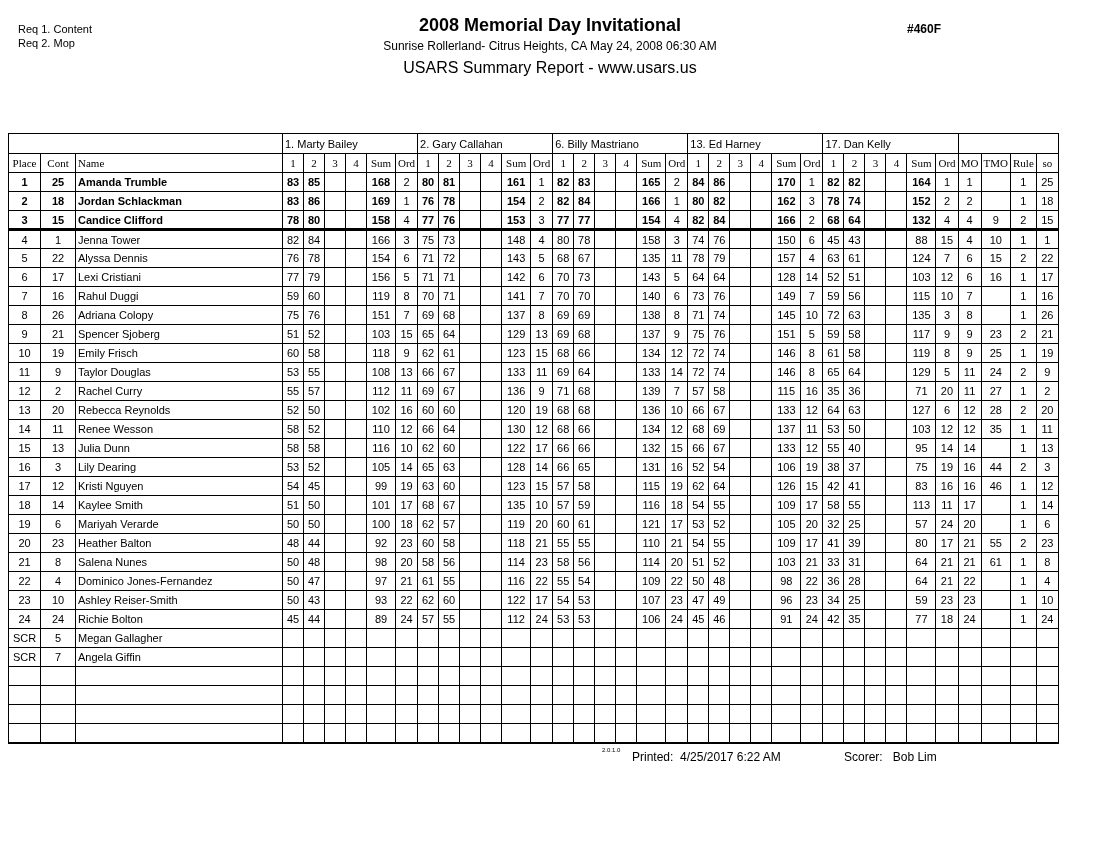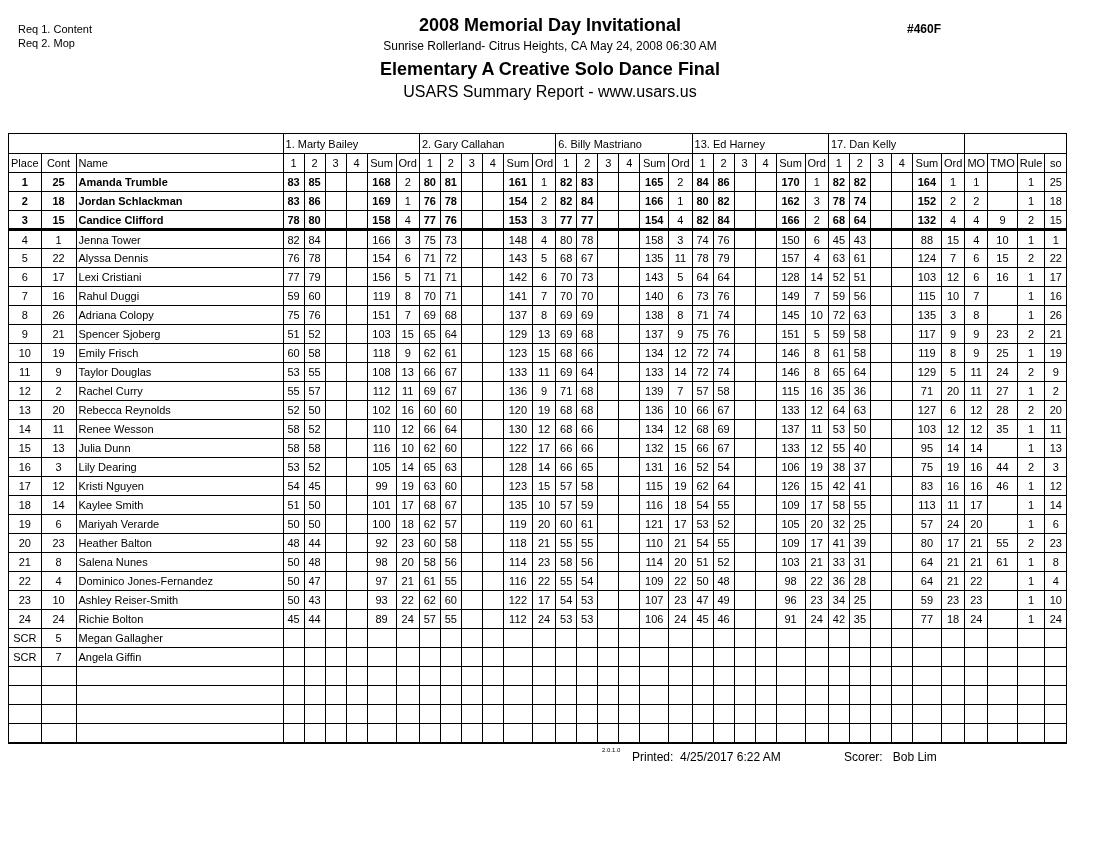--- a/index.html
+++ b/index.html
@@ -19,21 +19,21 @@
   .event-num { position:absolute; right:55px; top:22px; font-size:12px; font-weight:bold; }
   
   table.rpt { border-collapse:collapse; table-layout:fixed; margin-left:8px; }
   .rpt th, .rpt td {
     border:1px solid #000; font-size:11px; font-weight:normal;
     height:19px; padding:0 2px; overflow:hidden; white-space:nowrap;
   }
   .rpt tr.judge-row th, .rpt tr.judge-row td { height:20px; }
   .nob { border:none; }
   .judge-name { text-align:left; padding-left:4px; }
-  .colhead { border-bottom:3px double #000; }
+  .colhead { border-bottom:3px double #000;font-family:Liberation Serif, serif; }
   .c { text-align:center; }
   .l { text-align:left; padding-left:4px; }
   .ord { border-left:3px solid #000; border-right:3px solid #000; font-weight:bold; text-align:center; }
   tr.boldrow td.data { font-weight:bold; }
   tr.thick td { border-bottom:3px solid #000; }
   tbody tr:last-child td { border-bottom:2px solid #000; }
   
   .ftr { position:absolute; left:0; top:750px; width:1100px; font-size:12px; }
   .ftr .ver { position:absolute; left:602px; top:-3px; font-size:6px; }
   .ftr .printed { position:absolute; left:632px; }
@@ -43,21 +43,20 @@
 <body>
 
 <div class="hdr-area">
   <div class="req-block">
     <div>Req  1.  Content</div>
     <div>Req  2.  Mop</div>
   </div>
   <div class="titles">
     <div class="title-main">2008 Memorial Day Invitational</div>
     <div class="title-sub">Sunrise Rollerland- Citrus Heights, CA  May 24, 2008  06:30 AM</div>
-    <div class="title-event">Elementary A Creative Solo Dance Final</div>
     <div class="title-rpt">USARS Summary Report - www.usars.us</div>
   </div>
   <div class="event-num">#460F</div>
 </div>
 
 <table class="rpt">
   <colgroup id="cols">
       <col style="width: 32px;">
       <col style="width: 35px;">
       <col style="width: 207px;">

